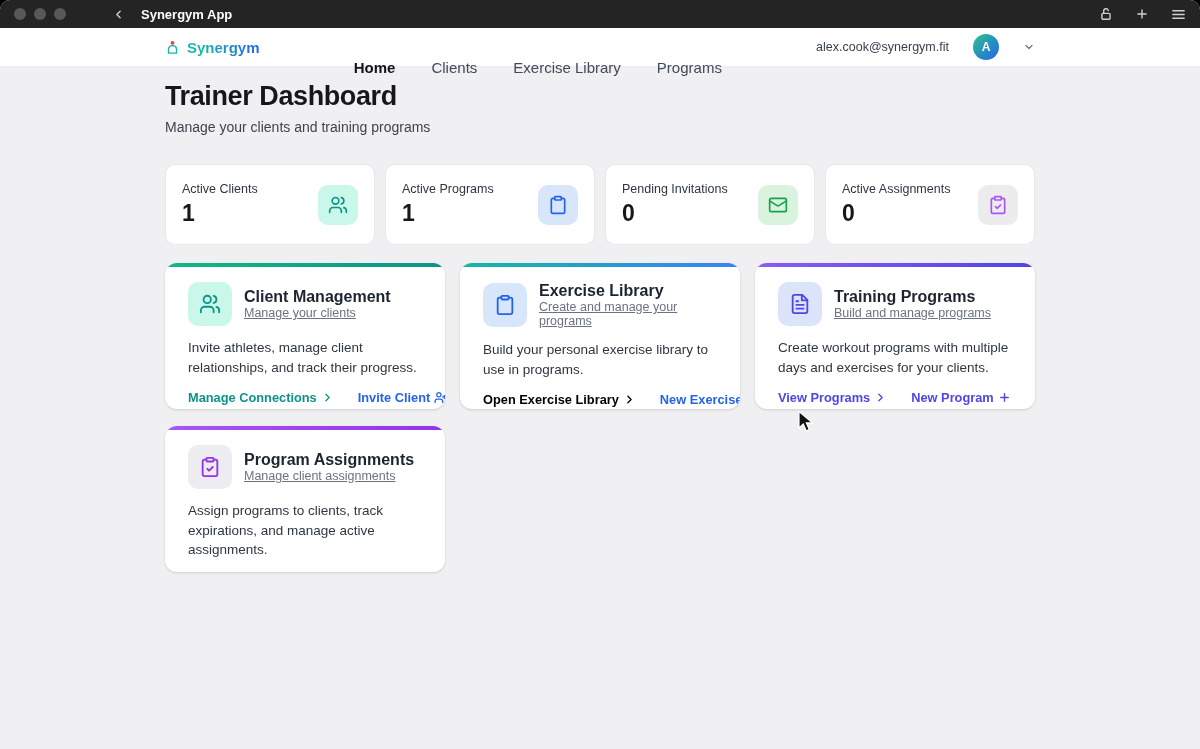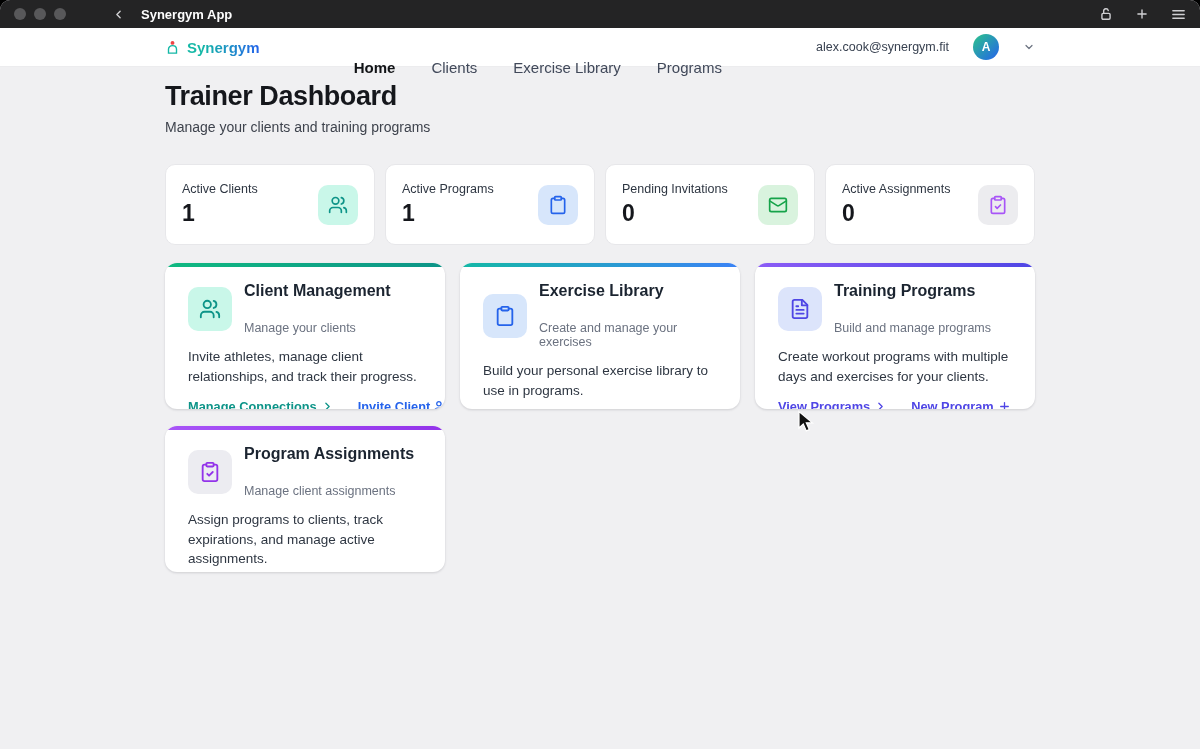--- a/index.html
+++ b/index.html
@@ -38,21 +38,21 @@
   .stat-value{font-size:23px;font-weight:700;color:#15171c;margin-top:4px;}
   .icon-tile{width:40px;height:40px;border-radius:10px;display:flex;align-items:center;justify-content:center;flex:0 0 auto;}
   .icon-tile.lg{width:44px;height:44px;border-radius:10px;}
 
   #cards-grid{display:grid;grid-template-columns:repeat(3,1fr);gap:17px 15px;margin-top:18px;}
   .feature-card{background:#fff;border-radius:12px;box-shadow:0 1px 2px rgba(16,24,40,.05),0 1px 3px rgba(16,24,40,.1);overflow:hidden;box-sizing:border-box;height:146px;}
   .accent{height:4px;}
   .card-inner{padding:15px 23px 0;}
   .card-head{display:flex;gap:12px;align-items:center;}
   .card-title{font-size:16px;font-weight:700;color:#1b2430;}
-  .card-sub{font-size:12.5px;color:#6b7280;margin-top:21px;}
+  .card-sub{font-size:12.5px;color:#6b7280;margin-top:0;text-decoration:underline;}
   .card-desc{font-size:13.5px;color:#2e3642;line-height:1.45;margin:12px 0 13px;}
   .card-links{display:flex;gap:24px;align-items:center;}
   .card-link{font-size:12.8px;font-weight:700;display:flex;align-items:center;gap:4px;cursor:pointer;white-space:nowrap;}
 
   .cursor{position:absolute;left:795px;top:410px;pointer-events:none;}
 </style>
 </head>
 <body>
 
 <div class="window">
@@ -224,21 +224,21 @@
           <div class="card-inner">
             <div class="card-head">
               <div class="icon-tile lg" style="background:#d7e6fb;color:#2563eb">
                 <svg width="22" height="22" viewBox="0 0 24 24" fill="none" stroke="currentColor" stroke-width="2" stroke-linecap="round" stroke-linejoin="round">
                   <rect x="8" y="2" width="8" height="4" rx="1"></rect>
                   <path d="M16 4h2a2 2 0 0 1 2 2v14a2 2 0 0 1-2 2H6a2 2 0 0 1-2-2V6a2 2 0 0 1 2-2h2"></path>
                 </svg>
               </div>
               <div>
                 <div class="card-title">Exercise Library</div>
-                <div class="card-sub">Create and manage your exercises</div>
+                <div class="card-sub">Create and manage your programs</div>
               </div>
             </div>
             <div class="card-desc">Build your personal exercise library to use in programs.</div>
             <div class="card-links">
               <span class="card-link" style="color:#000000">
                 <span>Open Exercise Library</span>
                 <span style="display:flex">
                   <svg width="13" height="13" viewBox="0 0 24 24" fill="none" stroke="currentColor" stroke-width="2.4" stroke-linecap="round" stroke-linejoin="round">
                     <polyline points="9 18 15 12 9 6"></polyline>
                   </svg>

